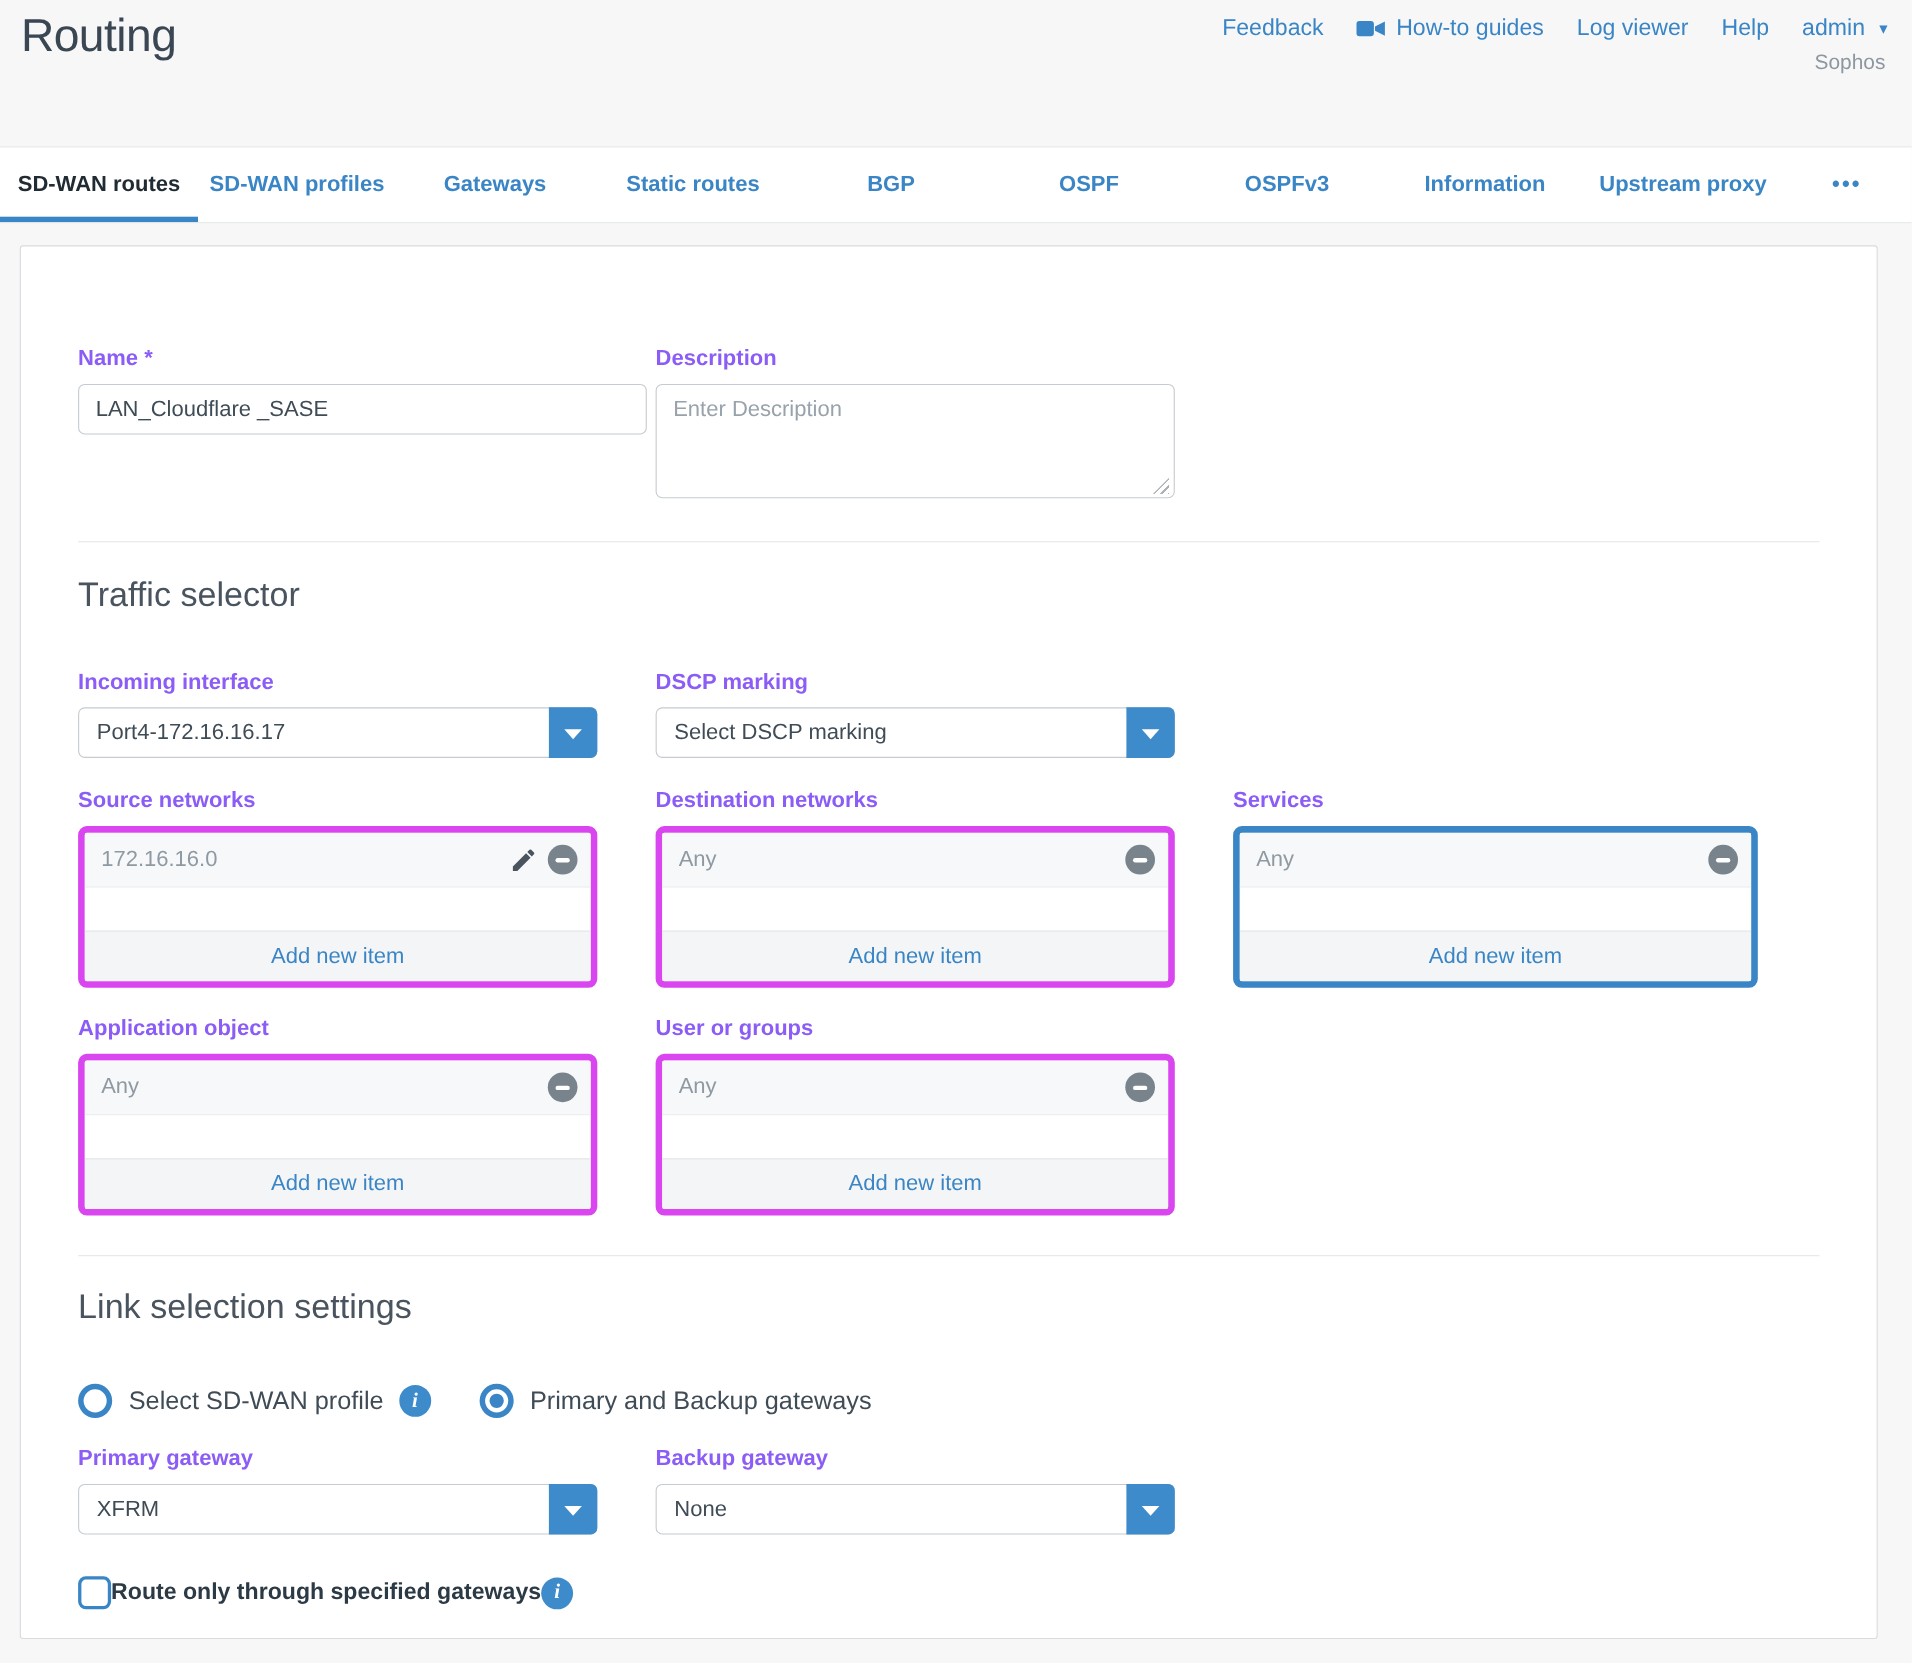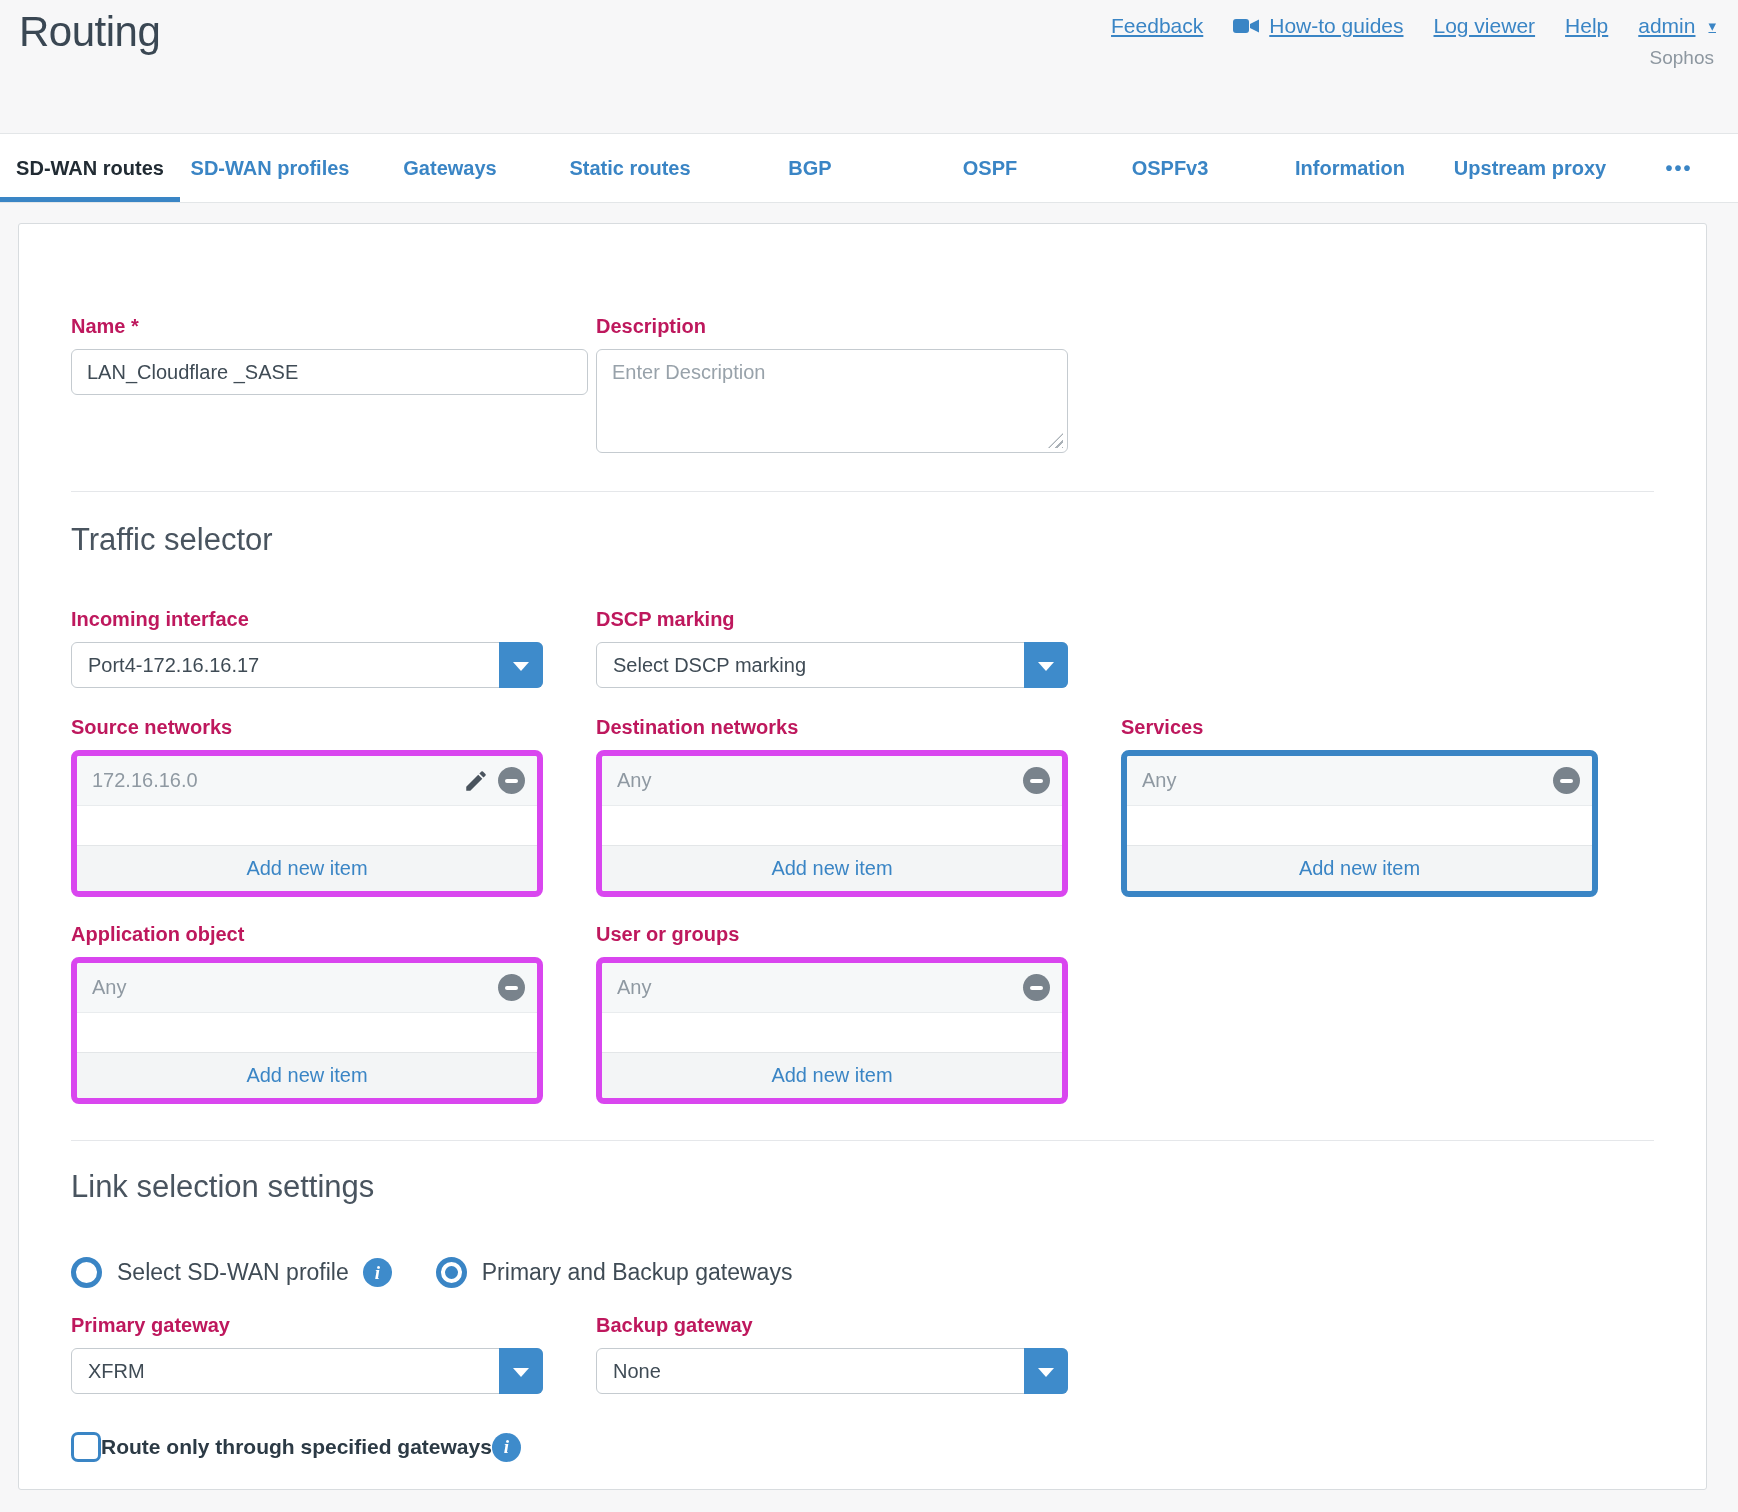--- a/index.html
+++ b/index.html
@@ -14,21 +14,21 @@
 
   
   .header { height:133px; position:relative; }
   .page-title {
     position:absolute; left:19px; top:8px;
     font-size:42px; font-weight:400; color:#3a4753; letter-spacing:-0.5px;
   }
   .header-links {
     position:absolute; right:22px; top:14px;
     display:flex; align-items:center; gap:30px;
-    font-size:21px; color:#3a85c5;text-decoration:underline;
+    font-size:21px; color:#3a85c5;
   }
   .header-links .hlink { display:flex; align-items:center; gap:9px; cursor:pointer; white-space:nowrap; }
   .video-icon svg { display:block; fill:#3a85c5; }
   .admin-caret { font-size:15px; margin-left:4px; }
   .brand {
     position:absolute; right:24px; top:47px;
     font-size:19px; color:#8d97a0;
   }
 
   
@@ -53,21 +53,21 @@
   .card {
     position:absolute; left:18px; right:31px; top:223px; height:1267px;
     background:#fff; border:1px solid #d8dcdf; border-radius:3px;
     padding:91px 52px 0 52px;
   }
 
   .row { display:flex; gap:53px; }
   .col { width:472px; }
   .col3 { width:477px; }
 
-  .field-label { font-size:20px; font-weight:700; color:#be185d; margin-bottom:11px; }
+  .field-label { font-size:20px; font-weight:700; color:#8b5cf6; margin-bottom:11px; }
   .section-heading { font-size:31px; font-weight:400; color:#49545f; }
 
   .text-input {
     width:517px; height:46px; border:1px solid #c5cbd0; border-radius:6px;
     font-family:"Liberation Sans",sans-serif; font-size:20px; color:#3f4b55;
     padding:0 15px; background:#fff; outline:none;
   }
   .desc-wrap { position:relative; width:472px; }
   .textarea {
     width:472px; height:104px; border:1px solid #c5cbd0; border-radius:6px;

